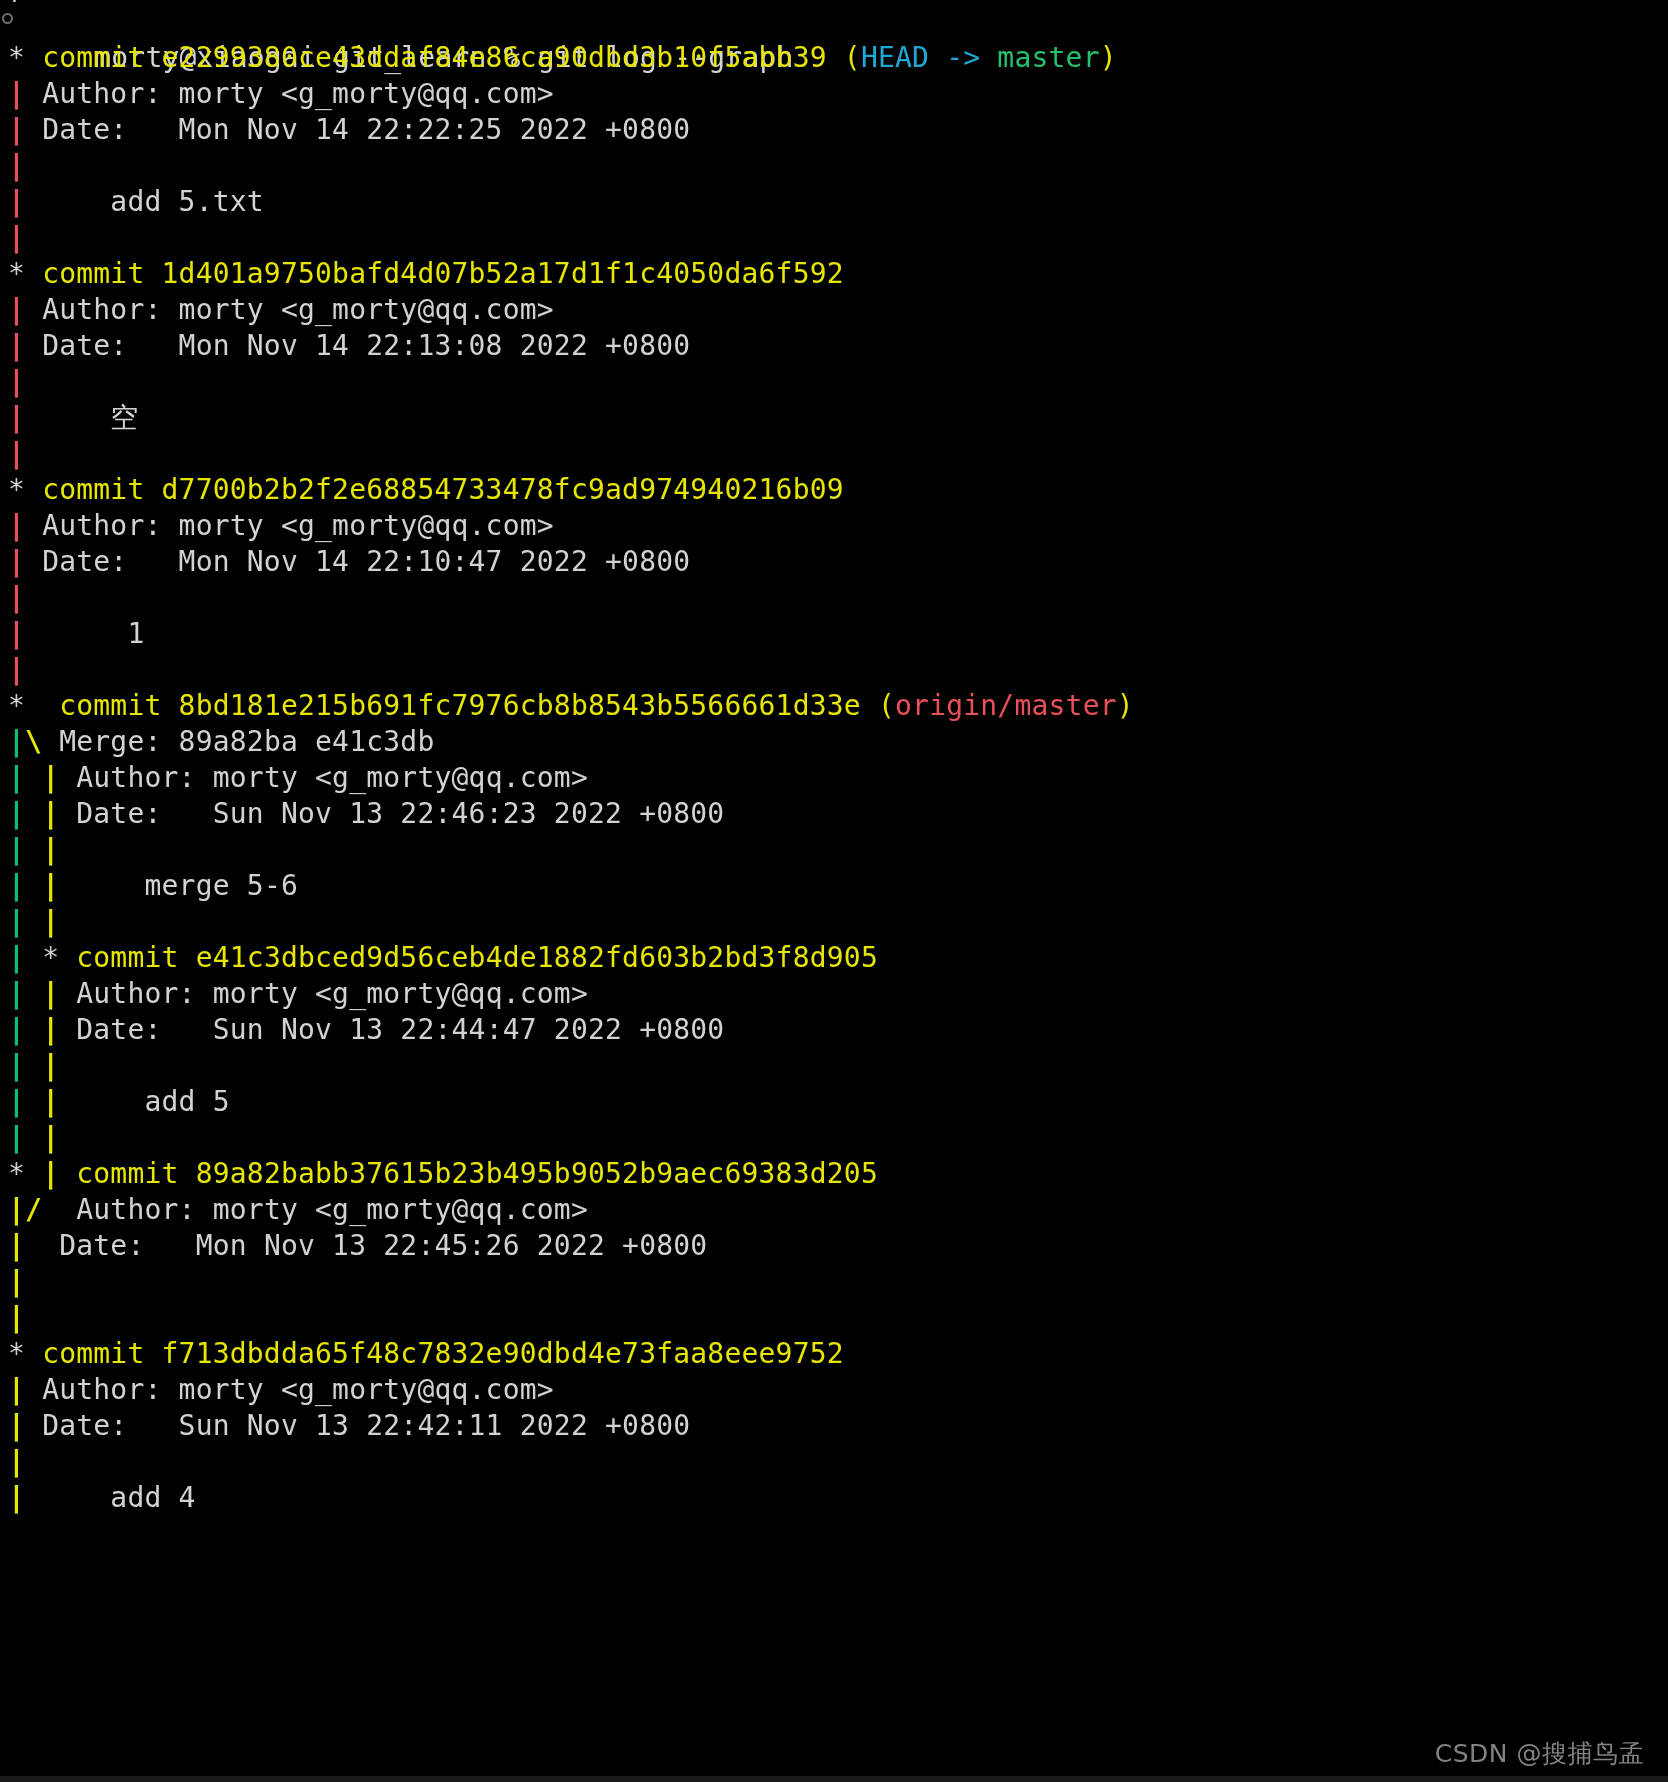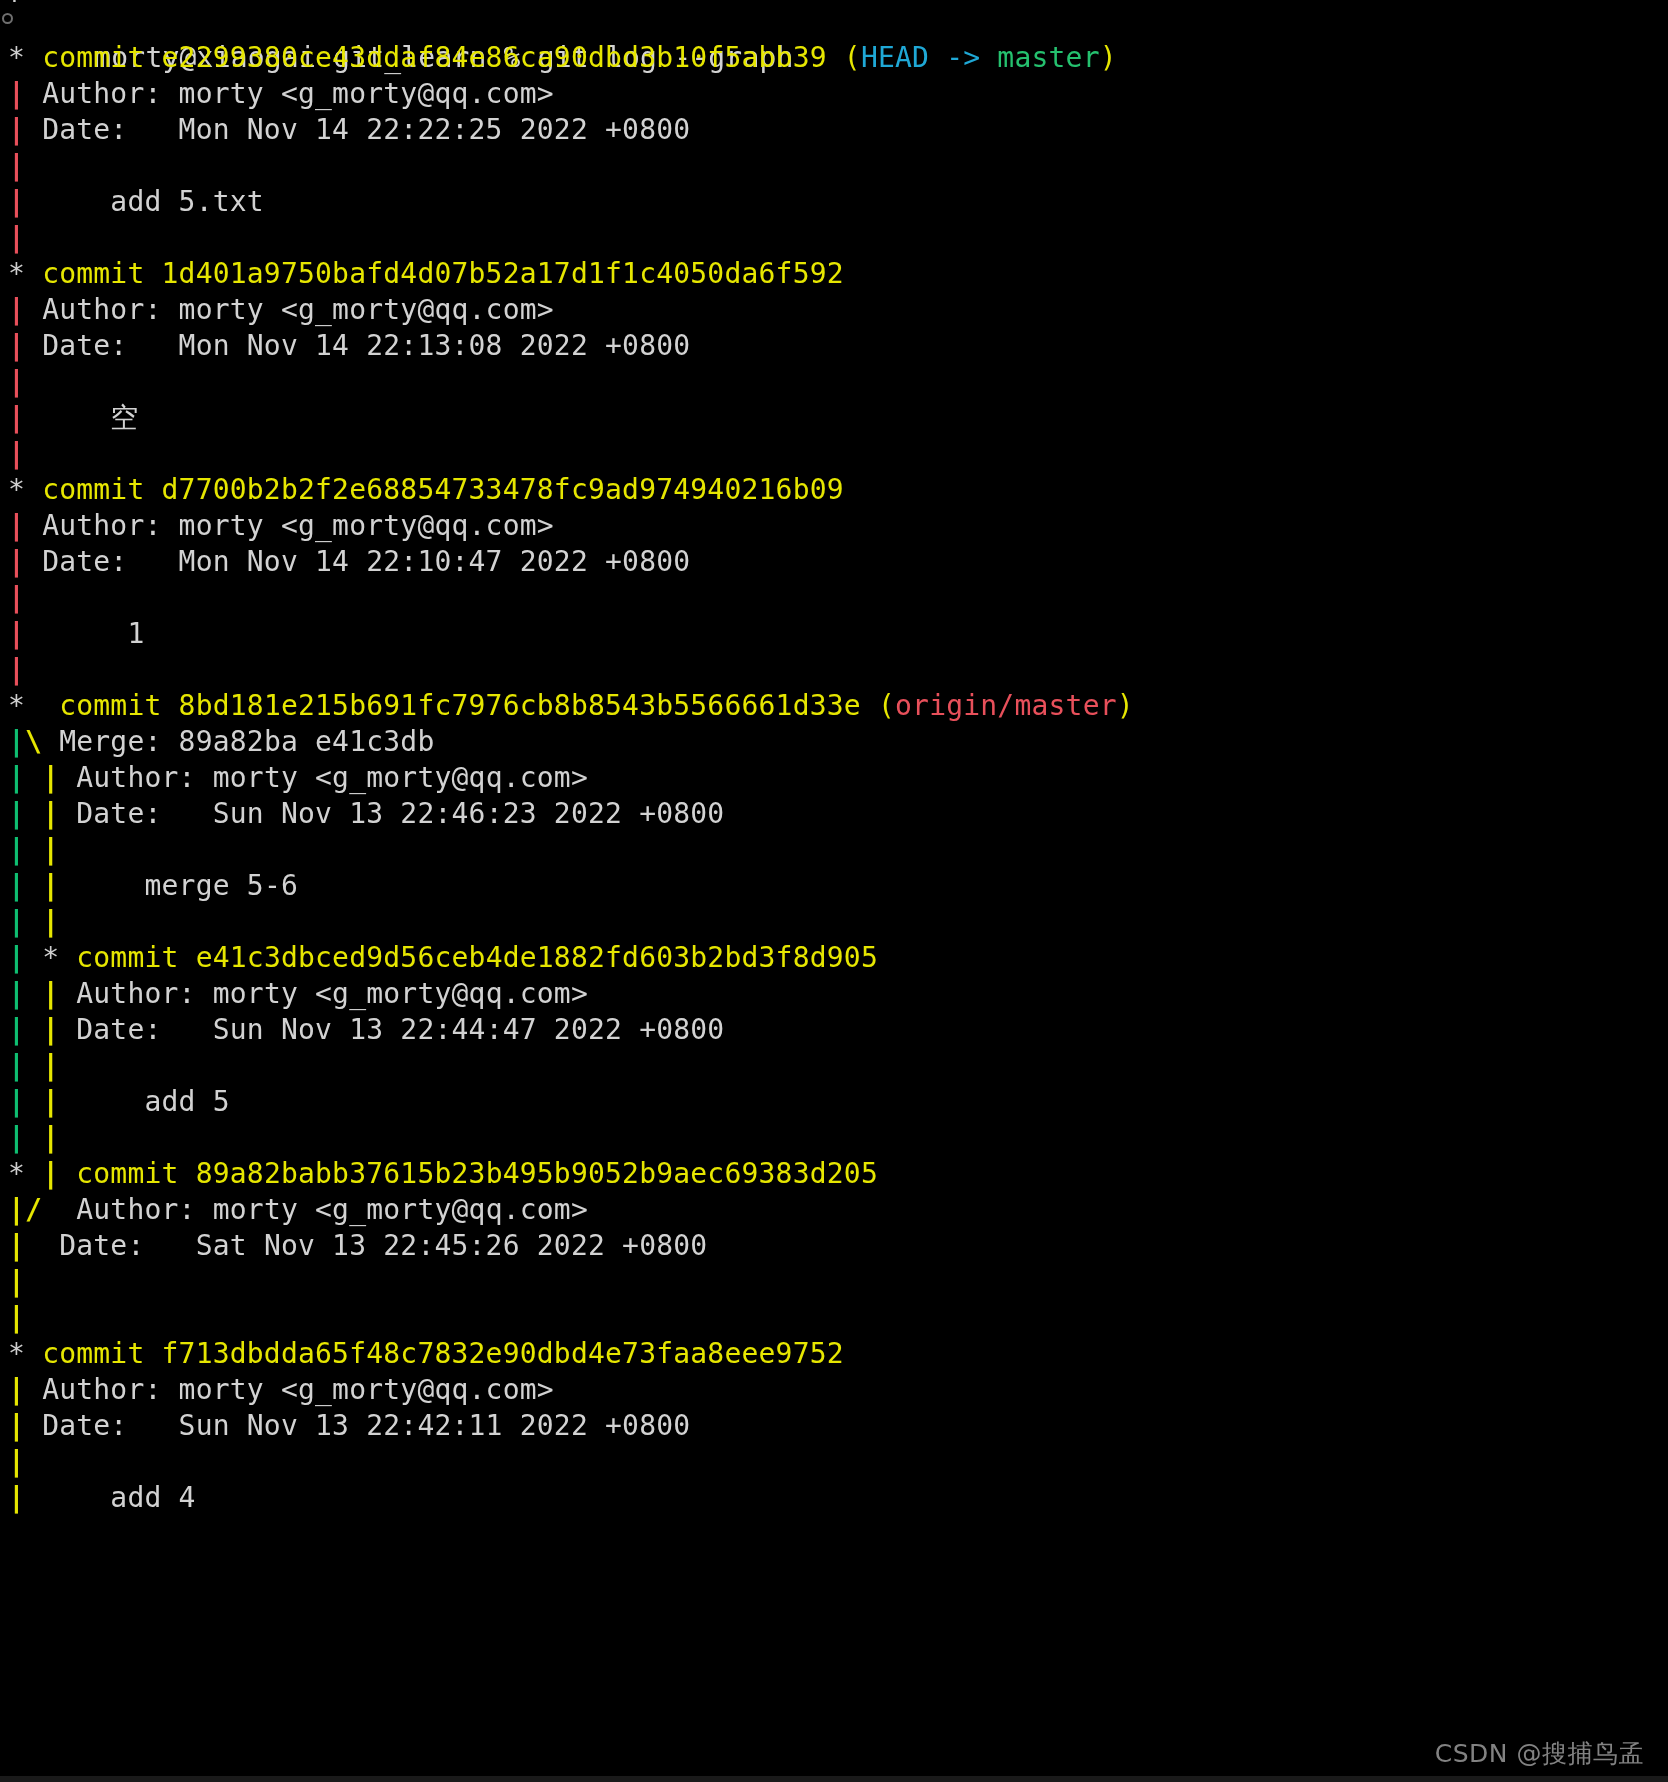--- a/index.html
+++ b/index.html
@@ -127,21 +127,21 @@
       <div class="line"><span><span class="g-green">|</span><span class="txt"> </span><span class="g-yellow">|</span><span class="txt"> </span></span><span class="txt">    merge 5-6</span></div>
       <div class="line"><span><span class="g-green">|</span><span class="txt"> </span><span class="g-yellow">|</span><span class="txt"> </span></span><span class="txt"></span></div>
       <div class="line"><span><span class="g-green">|</span><span class="txt"> </span><span class="star">*</span><span class="txt"> </span></span><span class="yellow">commit e41c3dbced9d56ceb4de1882fd603b2bd3f8d905</span></div>
       <div class="line"><span><span class="g-green">|</span><span class="txt"> </span><span class="g-yellow">|</span><span class="txt"> </span></span><span class="txt">Author: morty &lt;g_morty@qq.com&gt;</span></div>
       <div class="line"><span><span class="g-green">|</span><span class="txt"> </span><span class="g-yellow">|</span><span class="txt"> </span></span><span class="txt">Date:   Sun Nov 13 22:44:47 2022 +0800</span></div>
       <div class="line"><span><span class="g-green">|</span><span class="txt"> </span><span class="g-yellow">|</span><span class="txt"> </span></span><span class="txt"></span></div>
       <div class="line"><span><span class="g-green">|</span><span class="txt"> </span><span class="g-yellow">|</span><span class="txt"> </span></span><span class="txt">    add 5</span></div>
       <div class="line"><span><span class="g-green">|</span><span class="txt"> </span><span class="g-yellow">|</span><span class="txt"> </span></span><span class="txt"></span></div>
       <div class="line"><span><span class="star">*</span><span class="txt"> </span><span class="g-yellow">|</span><span class="txt"> </span></span><span class="yellow">commit 89a82babb37615b23b495b9052b9aec69383d205</span></div>
       <div class="line"><span><span class="g-yellow">|</span><span class="g-yellow">/</span><span class="txt">  </span></span><span class="txt">Author: morty &lt;g_morty@qq.com&gt;</span></div>
-      <div class="line"><span><span class="g-yellow">|</span><span class="txt">  </span></span><span class="txt">Date:   Sat Nov 13 22:45:26 2022 +0800</span></div>
+      <div class="line"><span><span class="g-yellow">|</span><span class="txt">  </span></span><span class="txt">Date:   Mon Nov 13 22:45:26 2022 +0800</span></div>
       <div class="line"><span><span class="g-yellow">|</span><span class="txt"> </span></span><span class="txt"></span></div>
       <div class="line"><span><span class="g-yellow">|</span><span class="txt"> </span></span><span class="txt"></span></div>
       <div class="line"><span><span class="star">*</span><span class="txt"> </span></span><span class="yellow">commit f713dbdda65f48c7832e90dbd4e73faa8eee9752</span></div>
       <div class="line"><span><span class="g-yellow">|</span><span class="txt"> </span></span><span class="txt">Author: morty &lt;g_morty@qq.com&gt;</span></div>
       <div class="line"><span><span class="g-yellow">|</span><span class="txt"> </span></span><span class="txt">Date:   Sun Nov 13 22:42:11 2022 +0800</span></div>
       <div class="line"><span><span class="g-yellow">|</span><span class="txt"> </span></span><span class="txt"></span></div>
       <div class="line"><span><span class="g-yellow">|</span><span class="txt"> </span></span><span class="txt">    add 4</span></div>
     </div>
 
   <div id="watermark">CSDN @搜捕鸟孟</div>

